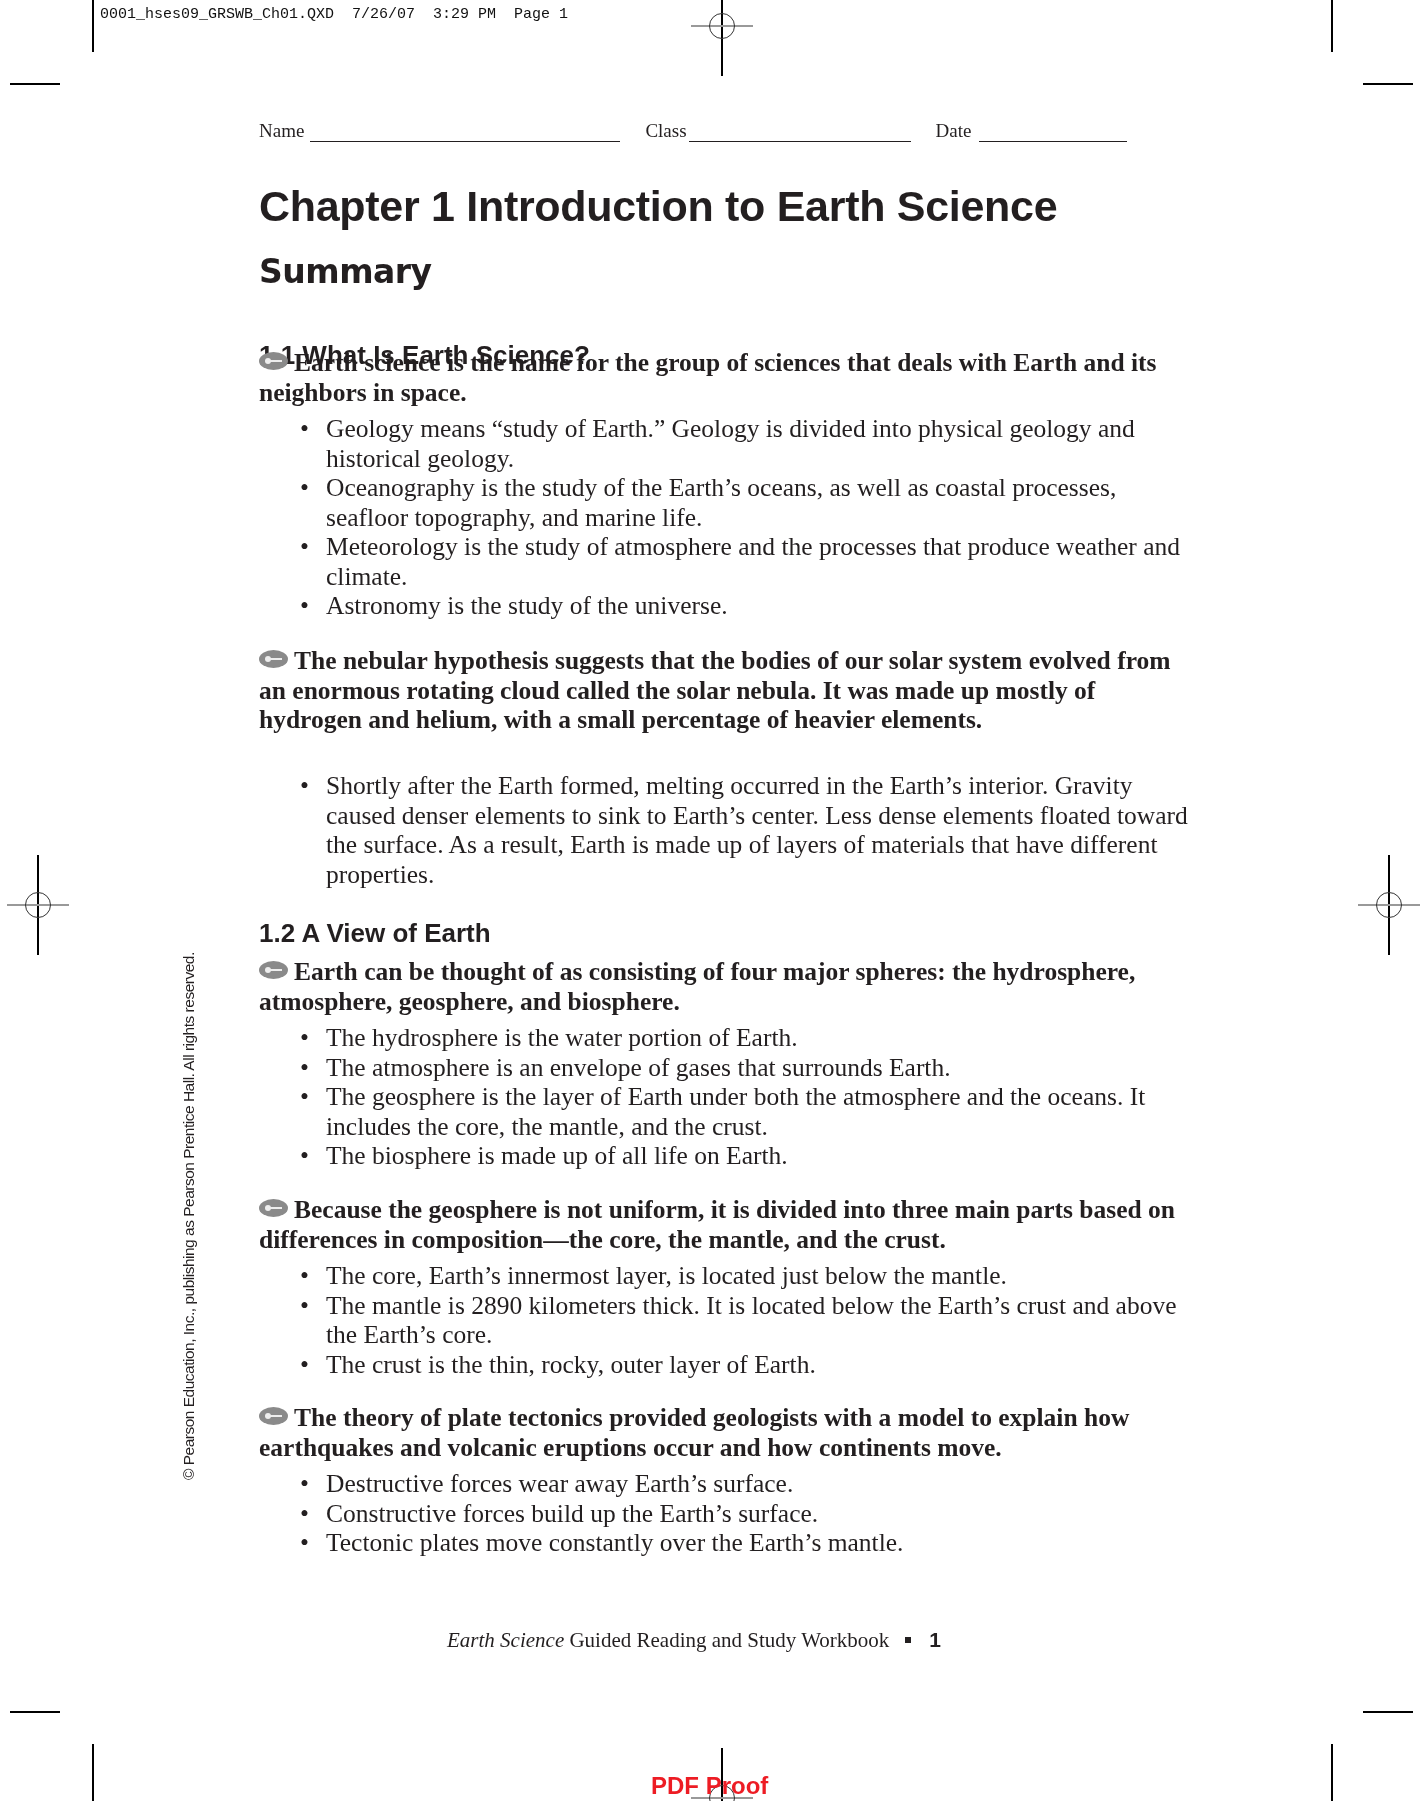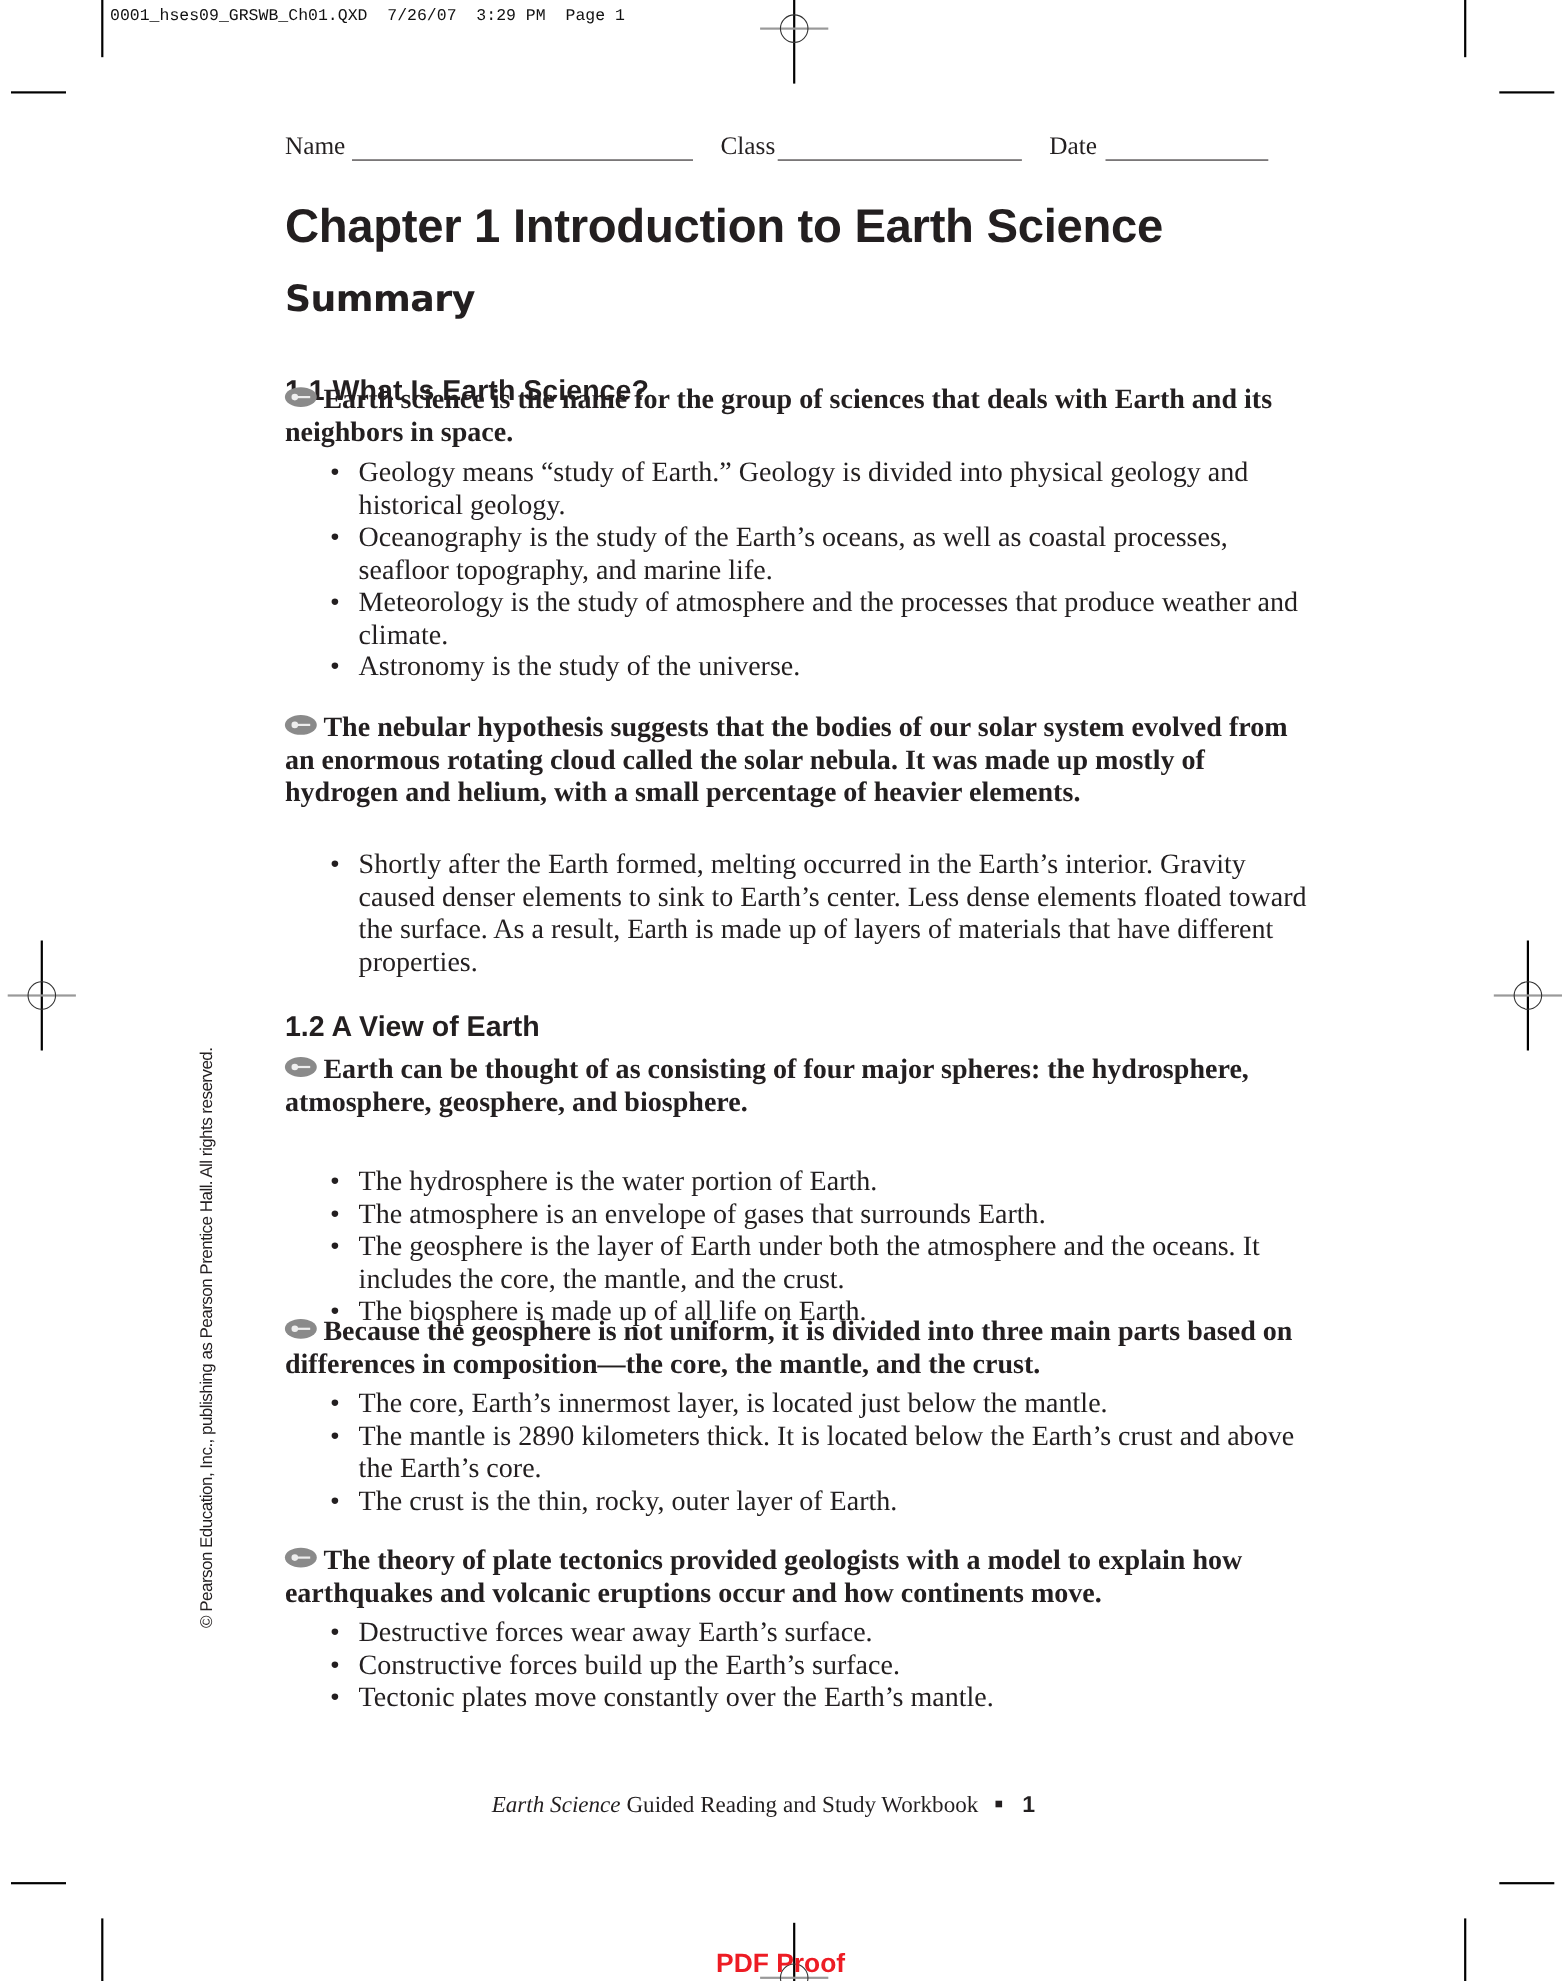--- a/index.html
+++ b/index.html
@@ -10,21 +10,21 @@
   .hline { position:absolute; height:2px; background:#000; }
   .reg { position:absolute; width:86px; height:100px; }
   .reg .v { position:absolute; left:42px; top:0; width:1.5px; height:100px; background:#000; }
   .reg .h { position:absolute; left:12px; top:49px; width:62px; height:1.5px; background:#999; }
   .reg .c { position:absolute; left:30px; top:37px; width:24px; height:24px; border:1.3px solid #333; border-radius:50%; }
 
   .page { position:absolute; left:259px; top:0; width:930px; }
   .serif { font-family:"Liberation Serif", "DejaVu Serif", serif; }
   .sans { font-family:"Liberation Sans", "DejaVu Sans", sans-serif; }
 
-  .namerow { position:absolute; top:120px; left:0; width:930px; font-size:23px; display:flex; }
+  .namerow { position:absolute; top:120px; left:0; width:930px; font-size:19px; display:flex; }
   .namerow .fld { display:flex; align-items:flex-end; }
   .namerow .line { display:inline-block; border-bottom:1.5px solid #231f20; height:20px; margin-left:6px; }
 
   .title { position:absolute; top:182px; left:0; font-size:43px; font-weight:bold; letter-spacing:-0.3px; white-space:nowrap; }
   .summary { position:absolute; top:252px; left:0; font-size:33px; font-weight:bold; font-family:"DejaVu Sans", sans-serif; letter-spacing:-0.5px; }
   .sechead { position:absolute; left:0; font-size:26px; font-weight:bold; white-space:nowrap; }
 
   .keypara { position:absolute; left:0; width:930px; font-size:25.5px; font-weight:bold; line-height:29.5px; }
   .key { display:inline-block; width:29px; height:18px; border-radius:50%; background:#8a8a8a; position:relative; vertical-align:1px; margin-right:6px; }
   .key::before { content:""; position:absolute; left:6px; top:6px; width:6px; height:6px; border-radius:50%; background:#eee; }
@@ -118,21 +118,21 @@
   </div>
   <ul class="bullets serif" style="top:771px;">
     <li><span>Shortly after the Earth formed, melting occurred in the Earth’s interior. Gravity caused denser elements to sink to Earth’s center. Less dense elements floated toward the surface. As a result, Earth is made up of layers of materials that have different properties.</span></li>
   </ul>
 
   <div class="sechead sans" style="top:918px;">1.2 A View of Earth</div>
 
   <div class="keypara serif" style="top:957px;">
     <span class="key"></span><span>Earth can be thought of as consisting of four major spheres: the hydrosphere, atmosphere, geosphere, and biosphere.</span>
   </div>
-  <ul class="bullets serif" style="top:1059px;">
+  <ul class="bullets serif" style="top:1023px;">
     <li><span>The </span><b>hydrosphere</b><span> is the water portion of Earth.</span></li>
     <li><span>The </span><b>atmosphere</b><span> is an envelope of gases that surrounds Earth.</span></li>
     <li><span>The </span><b>geosphere</b><span> is the layer of Earth under both the atmosphere and the oceans. It includes the core, the mantle, and the crust.</span></li>
     <li><span>The </span><b>biosphere</b><span> is made up of all life on Earth.</span></li>
   </ul>
 
   <div class="keypara serif" style="top:1195px;">
     <span class="key"></span><span>Because the geosphere is not uniform, it is divided into three main parts based on differences in composition—the core, the mantle, and the crust.</span>
   </div>
   <ul class="bullets serif" style="top:1261px;">

